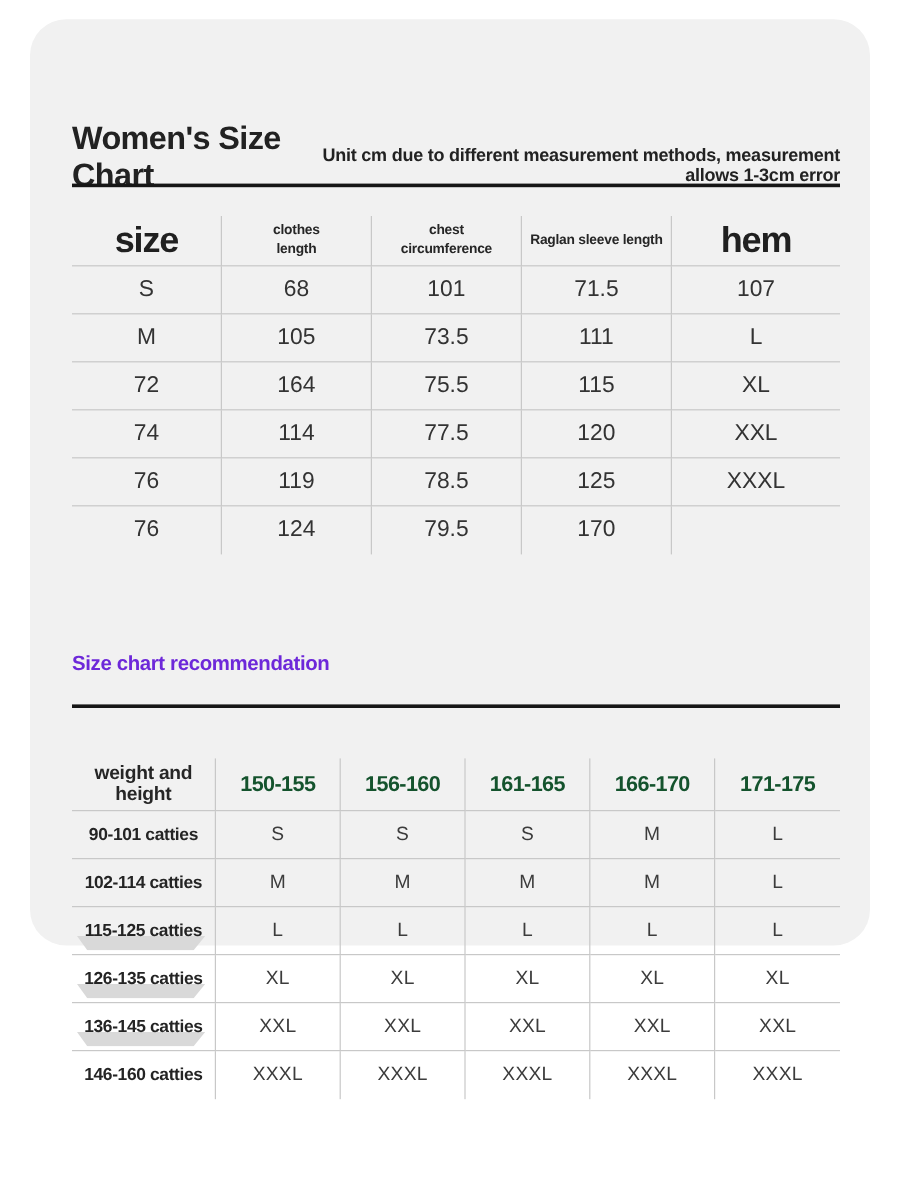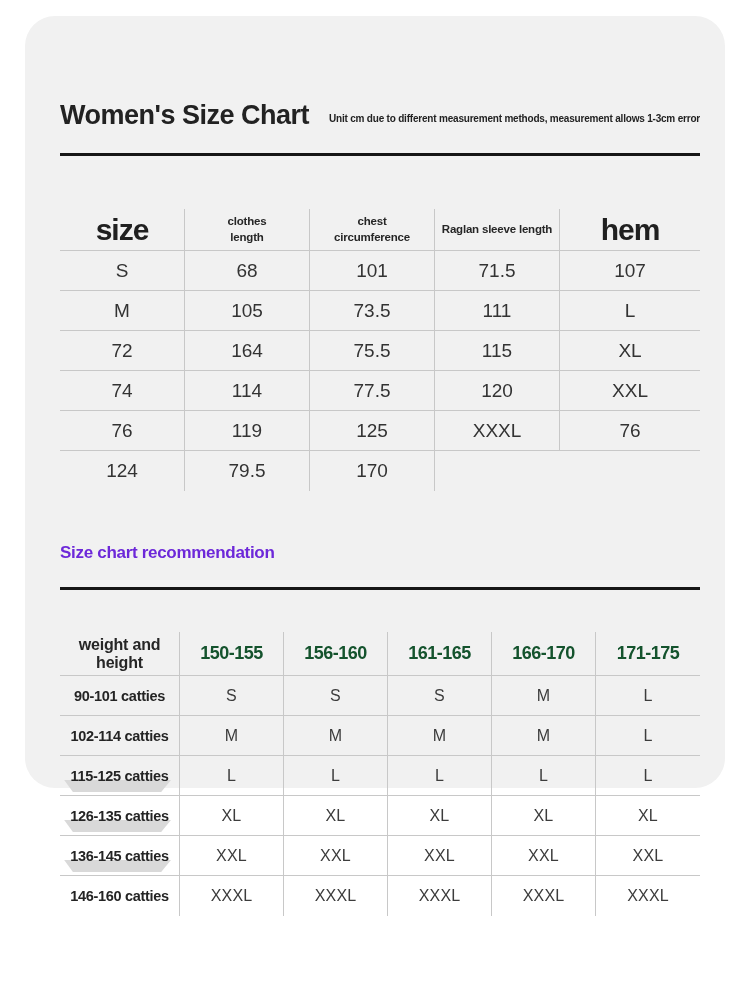--- a/index.html
+++ b/index.html
@@ -13,28 +13,28 @@
   *{margin:0;padding:0;box-sizing:border-box;}
   html,body{width:750px;height:995px;background:#ffffff;overflow:hidden;
     font-family:"Liberation Sans",sans-serif;color:var(--ink);}
   .card{position:absolute;left:25px;top:16px;width:700px;height:772px;
     background:var(--card-bg);border-radius:30px;}
 
   
   .header-row{position:absolute;left:35px;top:84px;width:640px;
     display:flex;justify-content:space-between;align-items:flex-end;}
   .title{font-size:27px;font-weight:700;letter-spacing:-0.5px;color:#222;}
-  .note{font-size:10px;font-weight:700;letter-spacing:-0.2px;color:#222;
+  .note{font-size:15px;font-weight:700;letter-spacing:-0.2px;color:#222;
     padding-bottom:7px;text-align:right;}
   .divider{position:absolute;left:35px;width:640px;height:3px;background:var(--divider);}
   .divider.d1{top:137px;}
   .divider.d2{top:571px;}
 
   
-  .size-table{position:absolute;left:35px;top:193px;width:640px;
+  .size-table{position:absolute;left:35px;top:164px;width:640px;
     display:grid;grid-template-columns:125px 125px 125px 125px 140px;
     grid-template-rows:42px repeat(6,40px);}
   .size-table>div{display:flex;align-items:center;justify-content:center;
     border-right:1px solid var(--line);border-bottom:1px solid var(--line);
     text-align:center;}
   .size-table>div:nth-child(5n){border-right:none;}
   .size-table>div:nth-child(n+31){border-bottom:none;}
   .st-big{font-size:30px;font-weight:700;letter-spacing:-1px;color:#202020;}
   .st-small{font-size:11.5px;font-weight:700;letter-spacing:-0.2px;line-height:1.35;
     white-space:pre-line;color:#262626;}
@@ -98,20 +98,21 @@
 
     <div class="st-d">XL</div>
     <div class="st-d">74</div>
     <div class="st-d">114</div>
     <div class="st-d">77.5</div>
     <div class="st-d">120</div>
 
     <div class="st-d">XXL</div>
     <div class="st-d">76</div>
     <div class="st-d">119</div>
+    <div class="st-d">78.5</div>
     <div class="st-d">125</div>
 
     <div class="st-d">XXXL</div>
     <div class="st-d">76</div>
     <div class="st-d">124</div>
     <div class="st-d">79.5</div>
     <div class="st-d">170</div>
   </div>
 
   <div class="rec-title">Size chart recommendation</div>

